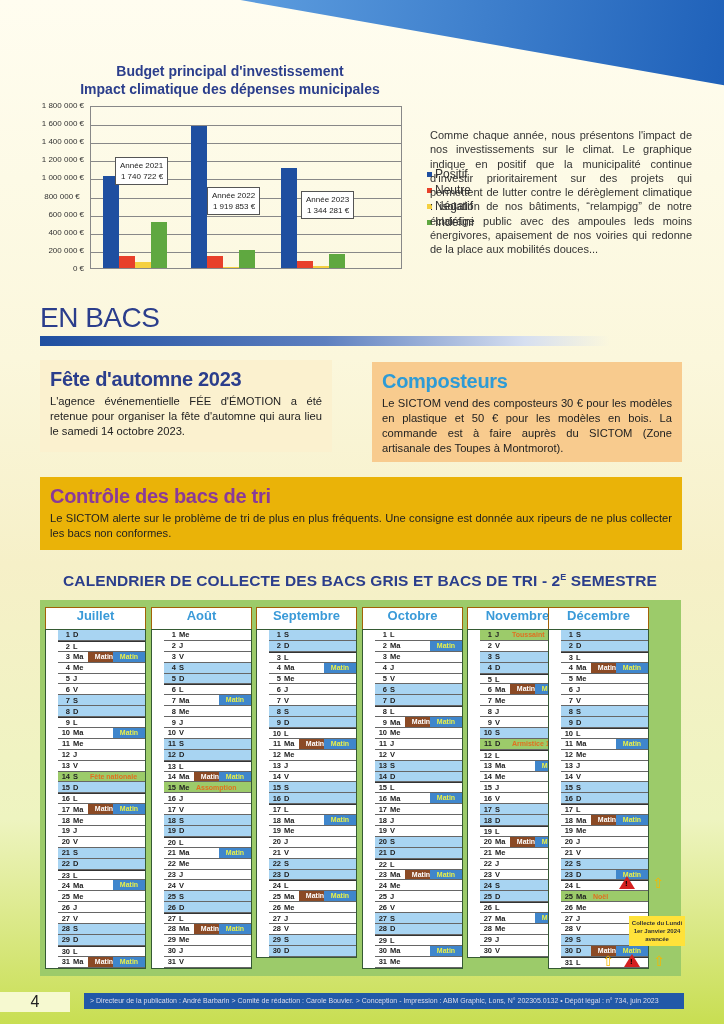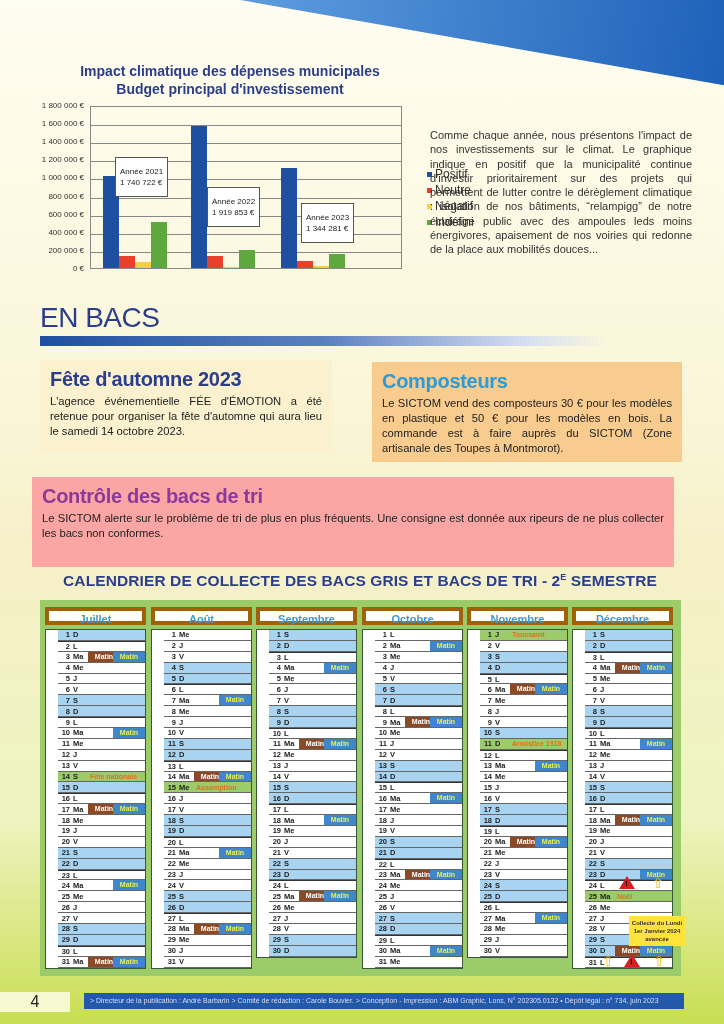--- a/index.html
+++ b/index.html
@@ -7,35 +7,35 @@
 .bg{position:absolute;inset:0;background:linear-gradient(180deg,#fffdf0 0%,#fbf7dc 35%,#f6f0c8 55%,#eef4c0 80%,#c8de52 100%)}
 .topband{position:absolute;left:0;top:0;width:724px;height:120px;overflow:hidden}
 .topband .wedge{position:absolute;right:-40px;top:-60px;width:520px;height:150px;background:linear-gradient(90deg,#5f9fe0,#1d5fb8);transform:rotate(10deg);transform-origin:right top}
 .topband .wedge2{position:absolute;left:60px;top:-90px;width:700px;height:100px;background:#fff;transform:rotate(9deg)}
 .chart-title{position:absolute;left:40px;top:62px;width:380px;text-align:center;color:#2b3e8c;font-weight:bold;font-size:14px;line-height:18px}
 .chart{position:absolute;left:40px;top:100px;width:400px;height:180px}
 .yt{position:absolute;left:0;width:44px;text-align:right;font-size:8px;color:#333}
 .plot{position:absolute;left:50px;top:6px;width:312px;height:163px;border:1px solid #888;background:transparent}
 .grid{position:absolute;left:0;width:100%;height:1px;background:#888}
 .bar{position:absolute;bottom:0;width:16px}
-.ann{position:absolute;background:#fff;border:1px solid #555;font-size:8px;text-align:left;padding:8px 4px;line-height:11px;color:#222}
+.ann{position:absolute;background:#fff;border:1px solid #555;font-size:8px;text-align:right;padding:2px 4px;line-height:11px;color:#222}
 .legend{position:absolute;left:387px;top:66px;font-size:12px;color:#333}
 .legend div{height:16px;display:flex;align-items:center}
 .legend span.sw{display:inline-block;width:5px;height:5px;margin-right:3px}
 .intro{position:absolute;left:430px;top:128px;width:262px;font-size:11px;line-height:14.3px;color:#333;text-align:justify}
 .enbref{position:absolute;left:40px;top:302px;font-size:28px;color:#2b3e8c;letter-spacing:-0.5px}
 .enbar{position:absolute;left:40px;top:336px;width:570px;height:10px;background:linear-gradient(90deg,#1f4fa0 0%,#5d7fbf 50%,#d6dff0 85%,rgba(255,255,255,0) 100%)}
 .box{position:absolute;padding:8px 10px}
 .box h2{font-size:20px;font-weight:bold;margin-bottom:3px;letter-spacing:-0.3px}
 .box p{font-size:11.2px;line-height:15px;color:#222;text-align:justify}
 .cal-title{position:absolute;left:40px;top:572px;width:640px;text-align:center;font-size:15.5px;color:#2b3e8c;font-weight:bold;letter-spacing:0.1px}
 .cal-title sup{font-size:9px}
 .calwrap{position:absolute;left:40px;top:600px;width:641px;height:376px;background:#9ccb6a}
 .month{position:absolute;top:7px;width:101px}
-.mhead{height:18px;background:#fff;border:4px solid #a16207;text-align:center;font-weight:bold;font-size:11px;color:#3a9ad8;line-height:16px}
+.mhead{height:32px;background:#fff;border:1px solid #a16207;text-align:center;font-weight:bold;font-size:13px;color:#3a9ad8;line-height:16px}
 .mbody{position:absolute;top:22px;left:0;width:101px;background:#fff;border:1px solid #355a33}
 .row{height:10.9px;border-bottom:1px solid #666;display:flex;align-items:center;font-size:7.5px;font-weight:bold;color:#222;position:relative;margin-left:12px}
 .row.we{background:#a8d4f2}
 .row.hol{background:#9ccb6a}
 .row .d{width:12px;text-align:right;margin-right:3px}
 .row .wd{width:12px}
 .row .m1{position:absolute;left:30px;width:32px;height:100%;background:#8b4a25;color:#fff;text-align:center;font-size:7px;line-height:10px}
 .row .m2{position:absolute;right:0;width:32px;height:100%;background:#3f86cc;color:#e8f04a;text-align:center;font-size:7px;line-height:10px}
 .row .hl{position:absolute;left:32px;color:#e07020;font-size:7px}
 .row.wk-start{border-top:1px solid #333}
@@ -49,30 +49,30 @@
 </head>
 <body>
 
 <div class="bg"></div>
 <div class="topband">
     <div class="wedge2"></div>
     <div class="wedge"></div>
   </div>
 
 <div class="chart-title">
+  <div>Budget principal d'investissement</div>
   <div>Impact climatique des dépenses municipales</div>
-  <div>Budget principal d'investissement</div>
 </div>
 <div class="chart" id="chart">
     <div class="yt" style="top: 1px;">1 800 000 €</div>
     <div class="yt" style="top: 19.1111px;">1 600 000 €</div>
     <div class="yt" style="top: 37.2222px;">1 400 000 €</div>
     <div class="yt" style="top: 55.3333px;">1 200 000 €</div>
     <div class="yt" style="top: 73.4444px;">1 000 000 €</div>
-    <div class="yt" style="top: 91.5556px;">800 000 €</div>
+    <div class="yt" style="top: 91.5556px; text-align: center;">800 000 €</div>
     <div class="yt" style="top: 109.667px;">600 000 €</div>
     <div class="yt" style="top: 127.778px;">400 000 €</div>
     <div class="yt" style="top: 145.889px;">200 000 €</div>
     <div class="yt" style="top: 164px;">0 €</div>
     <div class="plot">
       <div class="grid" style="top: 18.1111px;"></div>
       <div class="grid" style="top: 36.2222px;"></div>
       <div class="grid" style="top: 54.3333px;"></div>
       <div class="grid" style="top: 72.4444px;"></div>
       <div class="grid" style="top: 90.5556px;"></div>
@@ -92,21 +92,21 @@
       <div class="bar" style="left: 222px; height: 1.81111px; background: rgb(245, 208, 64);"></div>
       <div class="bar" style="left: 238px; height: 14.4889px; background: rgb(95, 168, 64);"></div>
       <div class="ann" style="left: 24px; top: 50px;">
         <div>Année 2021</div>
         <div>1 740 722 €</div>
       </div>
       <div class="ann" style="left: 116px; top: 80px;">
         <div>Année 2022</div>
         <div>1 919 853 €</div>
       </div>
-      <div class="ann" style="left: 210px; top: 96px;">
+      <div class="ann" style="left: 210px; top: 84px;">
         <div>Année 2023</div>
         <div>1 344 281 €</div>
       </div>
     </div>
     <div class="legend">
       <div><span class="sw" style="background: rgb(31, 79, 160);"></span>Positif</div>
       <div><span class="sw" style="background: rgb(232, 64, 42);"></span>Neutre</div>
       <div><span class="sw" style="background: rgb(245, 208, 64);"></span>Négatif</div>
       <div><span class="sw" style="background: rgb(95, 168, 64);"></span>Indéfini</div>
     </div>
@@ -118,21 +118,21 @@
 <div class="enbar"></div>
 
 <div class="box" style="left:40px;top:360px;width:292px;height:92px;background:#fbf1cf">
   <h2 style="color:#2b3e8c">Fête d'automne 2023</h2>
   <p>L'agence événementielle FÉE d'ÉMOTION a été retenue pour organiser la fête d'automne qui aura lieu le samedi 14 octobre 2023.</p>
 </div>
 <div class="box" style="left:372px;top:362px;width:310px;height:100px;background:#f8cb8e">
   <h2 style="color:#2e9bd6">Composteurs</h2>
   <p>Le SICTOM vend des composteurs 30 € pour les modèles en plastique et 50 € pour les modèles en bois. La commande est à faire auprès du SICTOM (Zone artisanale des Toupes à Montmorot).</p>
 </div>
-<div class="box" style="left:32px;top:477px;width:642px;height:90px;background:#fca5a5">
+<div class="box" style="left:40px;top:477px;width:642px;height:73px;background:#eab308">
   <h2 style="color:#8a3a98">Contrôle des bacs de tri</h2>
   <p>Le SICTOM alerte sur le problème de tri de plus en plus fréquents. Une consigne est donnée aux ripeurs de ne plus collecter les bacs non conformes.</p>
 </div>
 
 <div class="cal-title"><span>CALENDRIER DE COLLECTE DES BACS GRIS ET BACS DE TRI - 2</span><sup>E</sup><span> SEMESTRE</span></div>
 <div class="calwrap" id="cal">
     <div class="month" style="left: 5px;">
       <div class="mhead">Juillet</div>
       <div class="mbody">
         <div class="row we">
@@ -799,21 +799,21 @@
         <div class="row">
           <span class="d">29</span>
           <span class="wd">J</span>
         </div>
         <div class="row">
           <span class="d">30</span>
           <span class="wd">V</span>
         </div>
       </div>
     </div>
-    <div class="month" style="left: 532px;">
+    <div class="month" style="left: 508px;">
       <div class="mhead">Décembre</div>
       <div class="mbody">
         <div class="row we">
           <span class="d">1</span>
           <span class="wd">S</span>
         </div>
         <div class="row we">
           <span class="d">2</span>
           <span class="wd">D</span>
         </div>

